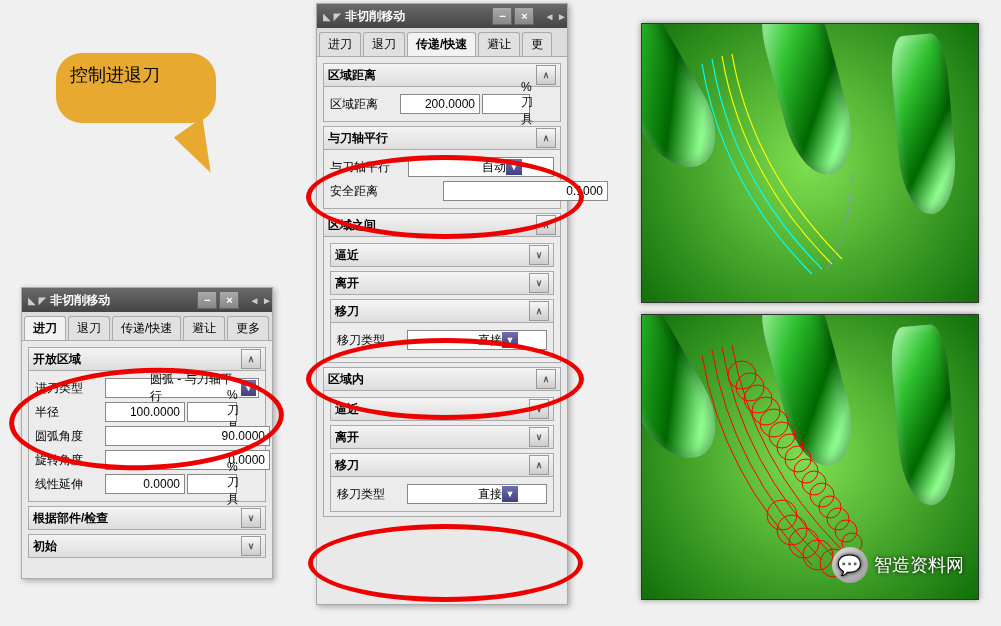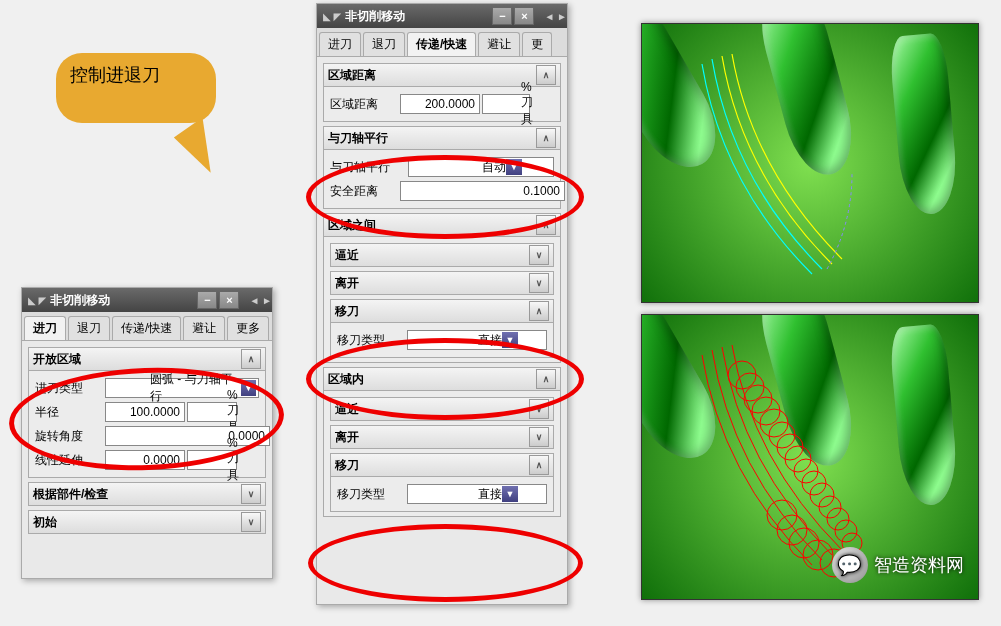--- a/index.html
+++ b/index.html
@@ -224,20 +224,24 @@
         </div>
       </div>
       <div class="row">
         <span class="row-label">半径</span>
         <input class="input right" style="width: 80px;" value="100.0000">
         <div class="select" style="width:50px;margin-left:2px">
           <span>%刀具</span>
         </div>
       </div>
       <div class="row">
+        <span class="row-label">圆弧角度</span>
+        <input class="input right" style="flex: 1 1 0%;" value="90.0000">
+      </div>
+      <div class="row">
         <span class="row-label">旋转角度</span>
         <input class="input right" style="flex: 1 1 0%;" value="0.0000">
       </div>
       <div class="row">
         <span class="row-label">线性延伸</span>
         <input class="input right" style="width: 80px;" value="0.0000">
         <div class="select" style="width:50px;margin-left:2px">
           <span>%刀具</span>
         </div>
       </div>
@@ -293,21 +297,21 @@
     <div class="inner">
       <div class="row">
         <span class="row-label" style="width:78px">与刀轴平行</span>
         <div class="select" style="flex:1">
           <span>自动</span>
           <span class="dd-btn">▼</span>
         </div>
       </div>
       <div class="row">
         <span class="row-label">安全距离</span>
-        <input class="input right" style="flex: 1 1 0%;" value="0.1000">
+        <input class="input right" style="flex: 1 1 0%; margin-left: 43px;" value="0.1000">
       </div>
     </div>
 
     <div class="section-header">
       <span>区域之间</span>
       <span class="chev">∧</span>
     </div>
     <div class="inner">
       <div class="section-header" style="margin-top:2px">
         <span>逼近</span>

